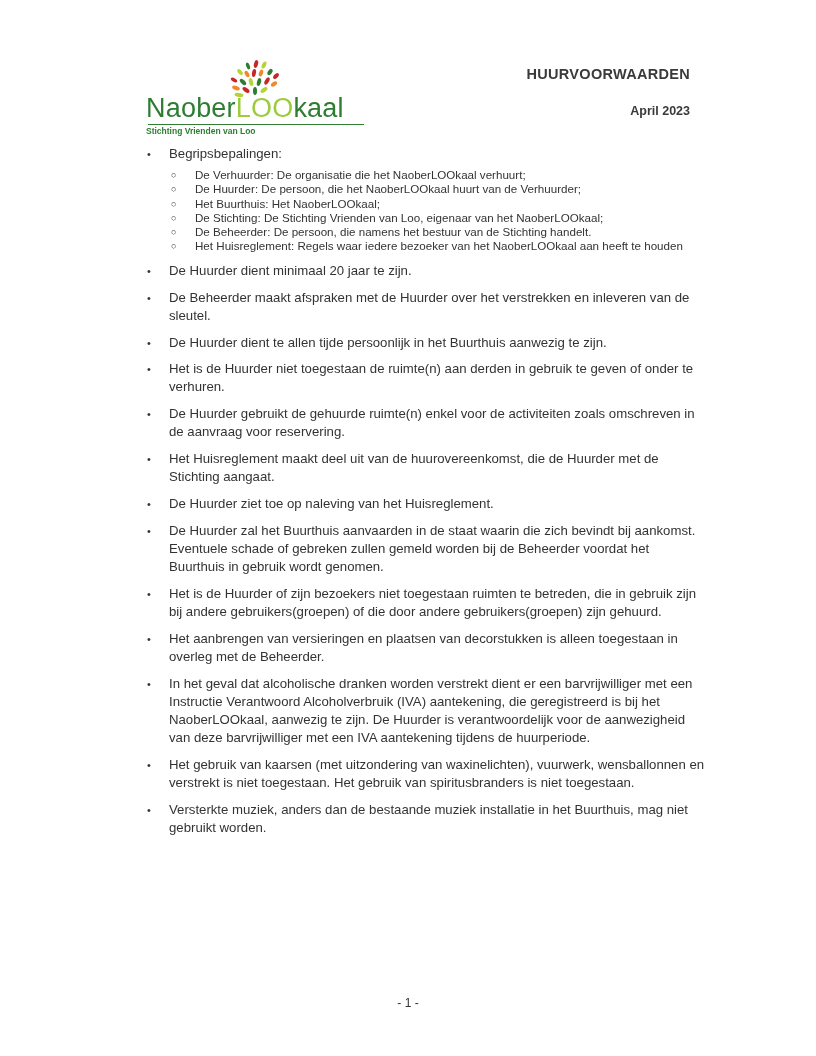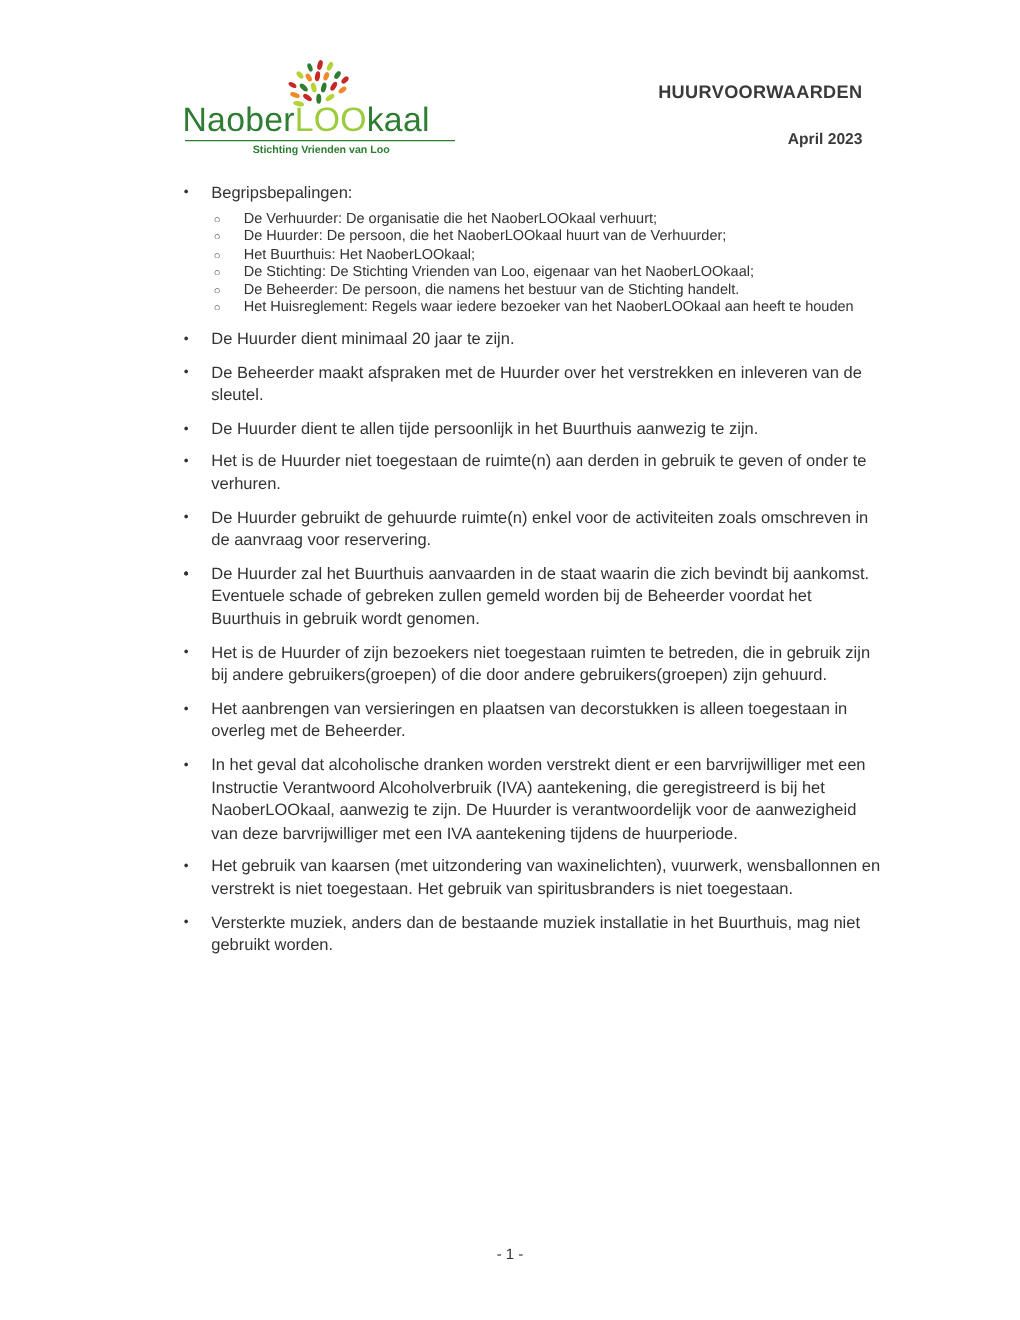--- a/index.html
+++ b/index.html
@@ -1,27 +1,27 @@
 <!DOCTYPE html>
 <html><head>
 <meta charset="utf-8">
 <style>
   html, body { margin: 0; padding: 0; background: #ffffff; }
   body { width: 816px; height: 1056px; position: relative; overflow: hidden;
          font-family: "Liberation Sans", sans-serif; color: #2b2b2b; }
   .page { position: absolute; left: 0; top: 0; width: 816px; height: 1056px; }
 
   
-  .logo { position: absolute; left: 146px; top: 48px; width: 222px; height: 76px; }
+  .logo { position: absolute; left: 146px; top: 60px; width: 222px; height: 76px; }
   .logo svg { position: absolute; left: 70px; top: 0; }
   .logo-word { position: absolute; left: 0; top: 33px; font-size: 27px; letter-spacing: 0.2px;
                color: #2e7d32; white-space: nowrap; line-height: 30px; }
   .logo-word .loo { color: #9ccc3c; }
   .logo-rule { position: absolute; left: 2px; top: 64px; width: 216px; height: 1px; background: #2e7d32; }
-  .logo-sub { position: absolute; left: 0; top: 66px; width: 222px; text-align: center;
+  .logo-sub { position: absolute; left: 0; top: 66px; width: 222px; text-align: left;
               font-size: 8.5px; font-weight: bold; color: #2e7d32; }
 
   .doc-title { position: absolute; right: 126px; top: 66px; font-size: 14.5px; font-weight: bold;
                color: #3a3a3a; letter-spacing: 0.3px; }
   .doc-date { position: absolute; right: 126px; top: 104px; font-size: 12.5px; font-weight: bold; color: #3a3a3a; text-align: right; }
 
   
   .content { position: absolute; left: 145px; top: 145px; width: 560px; font-size: 13.2px; line-height: 18.2px; color: #333; }
   ul.main { list-style: none; margin: 0; padding: 0; }
   ul.main > li { position: relative; padding-left: 24px; margin-bottom: 8.5px; }
@@ -82,22 +82,22 @@
           <li><span class="sbullet">○</span><span>De Stichting: De Stichting Vrienden van Loo, eigenaar van het NaoberLOOkaal;</span></li>
           <li><span class="sbullet">○</span><span>De Beheerder: De persoon, die namens het bestuur van de Stichting handelt.</span></li>
           <li><span class="sbullet">○</span><span>Het Huisreglement: Regels waar iedere bezoeker van het NaoberLOOkaal aan heeft te houden</span></li>
         </ul>
       </li>
       <li><span class="bullet">•</span><span>De Huurder dient minimaal 20 jaar te zijn.</span></li>
       <li><span class="bullet">•</span><span>De Beheerder maakt afspraken met de Huurder over het verstrekken en inleveren van de sleutel.</span></li>
       <li><span class="bullet">•</span><span>De Huurder dient te allen tijde persoonlijk in het Buurthuis aanwezig te zijn.</span></li>
       <li><span class="bullet">•</span><span>Het is de Huurder niet toegestaan de ruimte(n) aan derden in gebruik te geven of onder te verhuren.</span></li>
       <li><span class="bullet">•</span><span>De Huurder gebruikt de gehuurde ruimte(n) enkel voor de activiteiten zoals omschreven in de aanvraag voor reservering.</span></li>
-      <li><span class="bullet">•</span></li>
-      <li><span class="bullet">•</span></li>
+      <li><span class="bullet">•</span><span>Het Huisreglement maakt deel uit van de huurovereenkomst, die de Huurder met de Stichting aangaat.</span></li>
+      <li><span class="bullet">•</span><span>De Huurder ziet toe op naleving van het Huisreglement.</span></li>
       <li><span class="bullet">•</span><span>De Huurder zal het Buurthuis aanvaarden in de staat waarin die zich bevindt bij aankomst. Eventuele schade of gebreken zullen gemeld worden bij de Beheerder voordat het Buurthuis in gebruik wordt genomen.</span></li>
       <li><span class="bullet">•</span><span>Het is de Huurder of zijn bezoekers niet toegestaan ruimten te betreden, die in gebruik zijn bij andere gebruikers(groepen) of die door andere gebruikers(groepen) zijn gehuurd.</span></li>
       <li><span class="bullet">•</span><span>Het aanbrengen van versieringen en plaatsen van decorstukken is alleen toegestaan in overleg met de Beheerder.</span></li>
       <li><span class="bullet">•</span><span>In het geval dat alcoholische dranken worden verstrekt dient er een barvrijwilliger met een Instructie Verantwoord Alcoholverbruik (IVA) aantekening, die geregistreerd is bij het NaoberLOOkaal, aanwezig te zijn. De Huurder is verantwoordelijk voor de aanwezigheid van deze barvrijwilliger met een IVA aantekening tijdens de huurperiode.</span></li>
       <li><span class="bullet">•</span><span>Het gebruik van kaarsen (met uitzondering van waxinelichten), vuurwerk, wensballonnen en verstrekt is niet toegestaan. Het gebruik van spiritusbranders is niet toegestaan.</span></li>
       <li><span class="bullet">•</span><span>Versterkte muziek, anders dan de bestaande muziek installatie in het Buurthuis, mag niet gebruikt worden.</span></li>
     </ul>
   </div>
 
   <div class="page-number">- 1 -</div>

